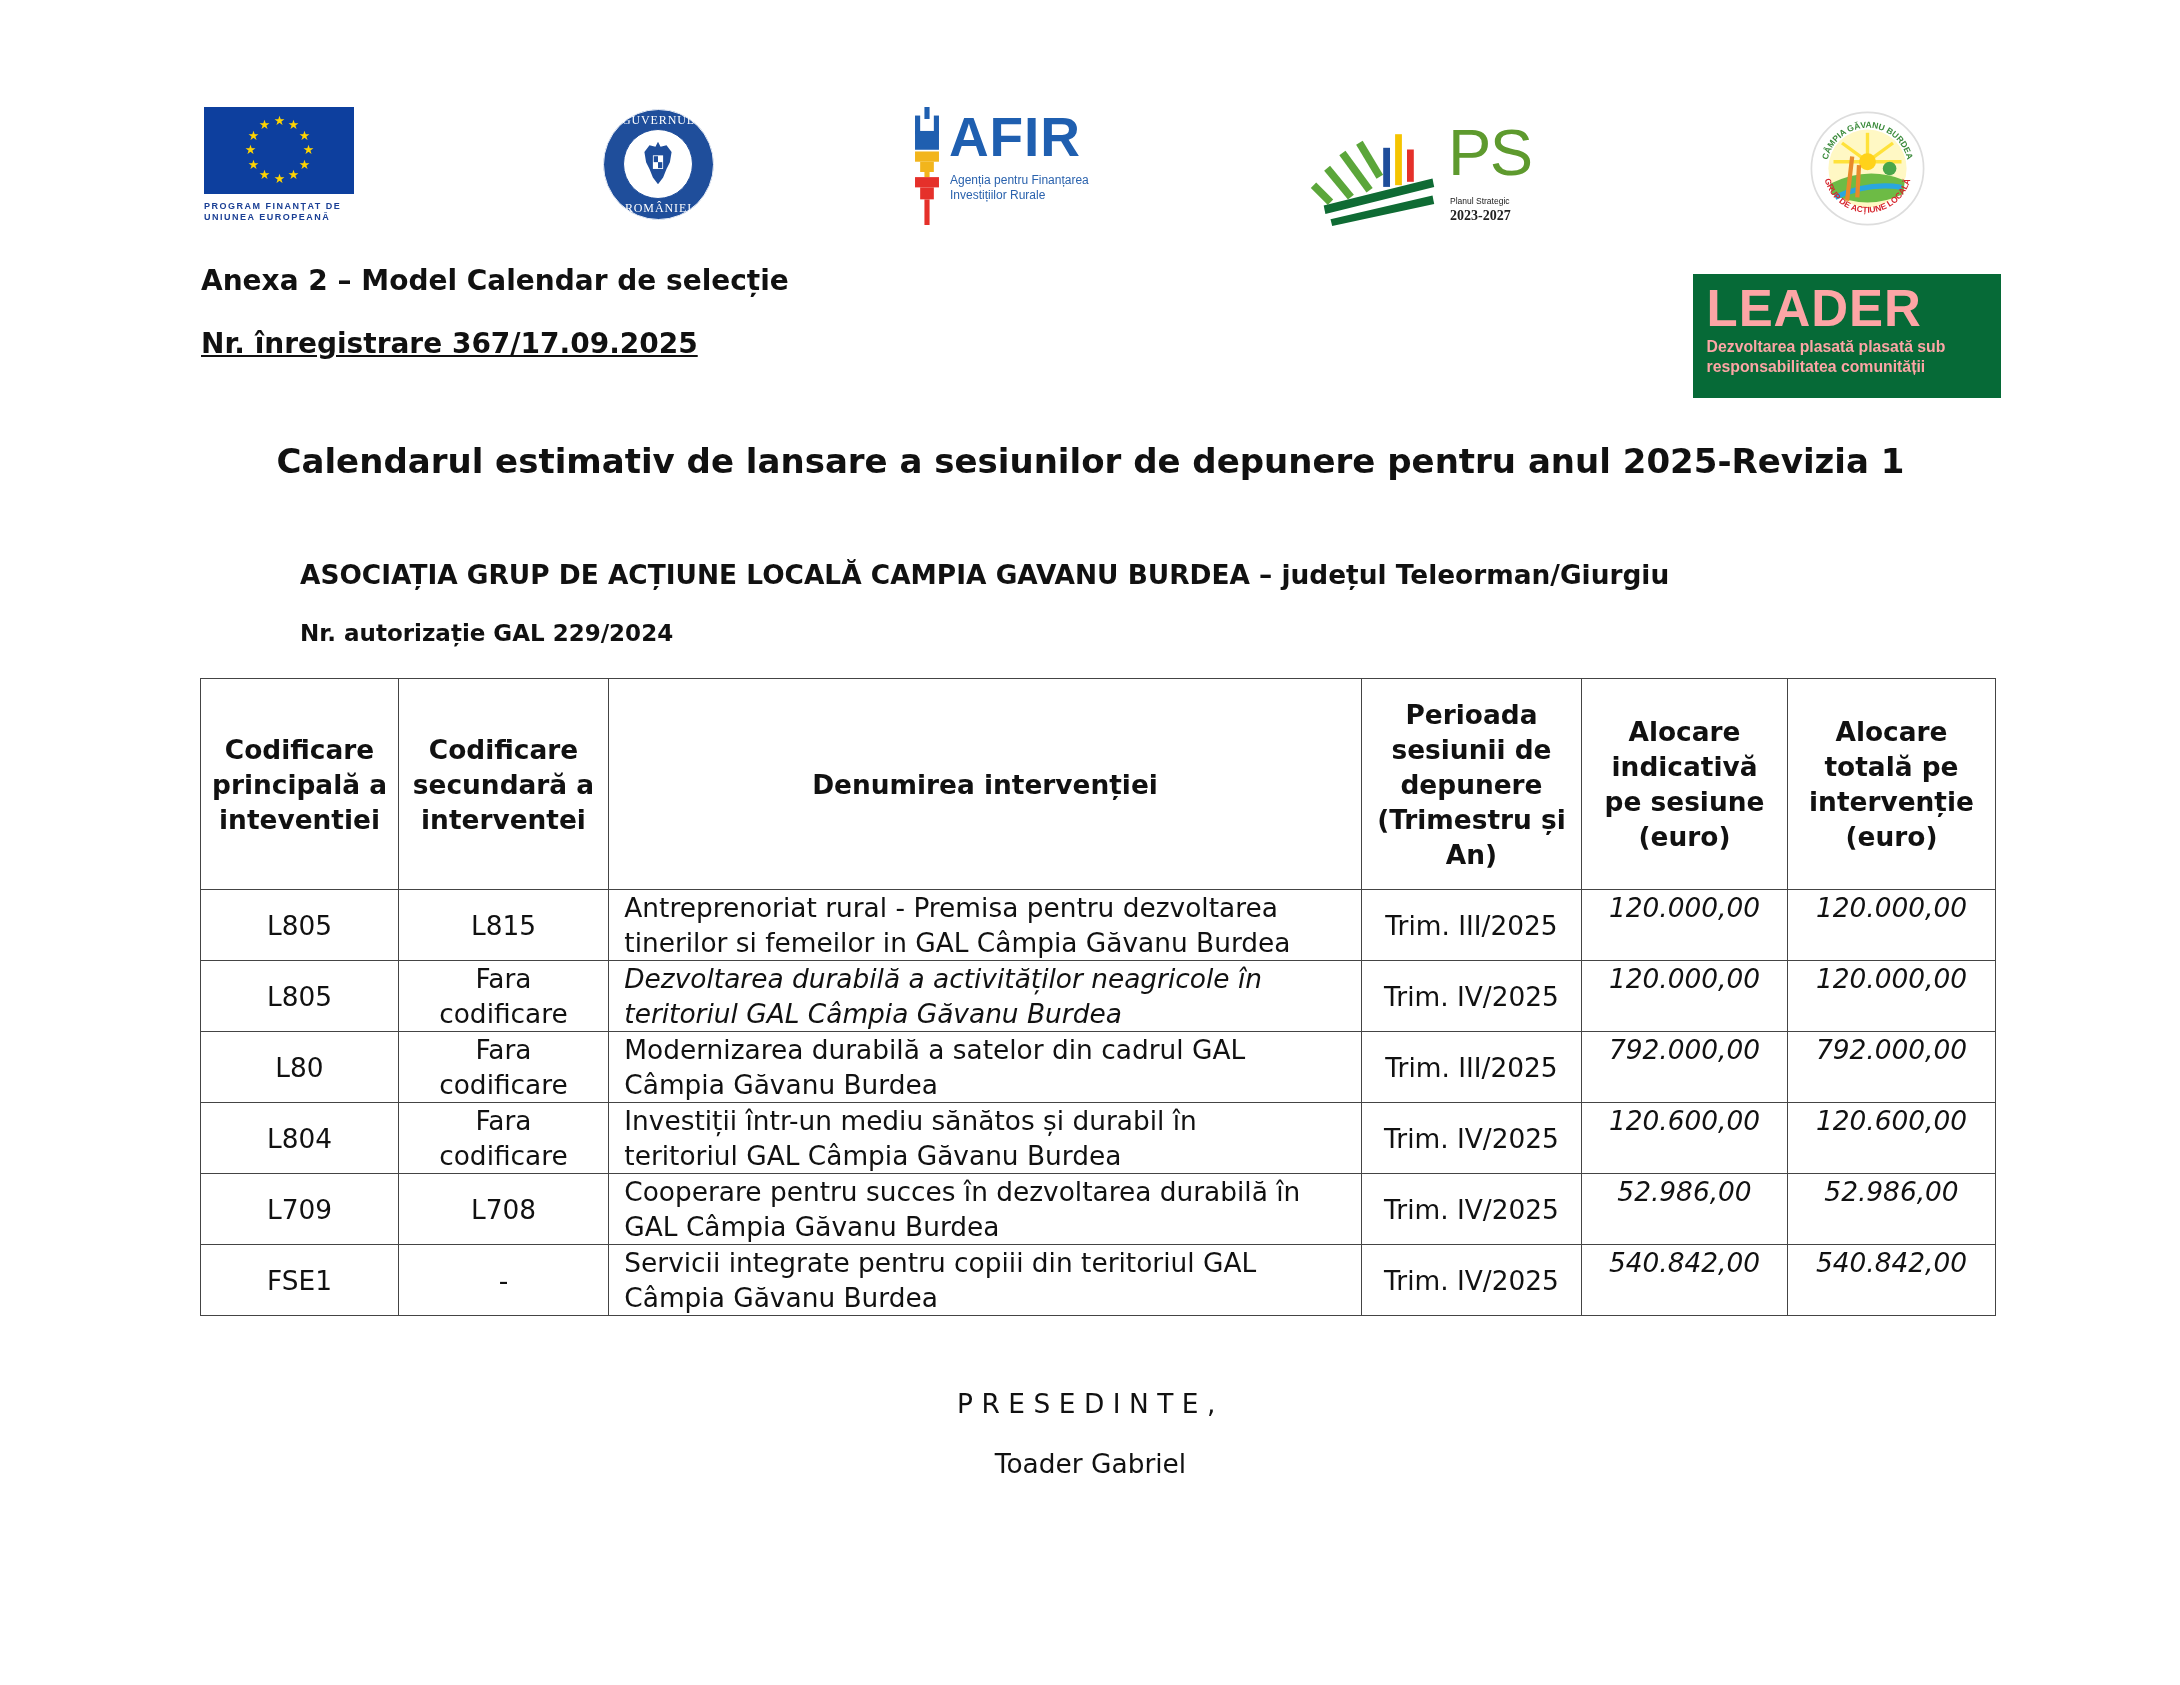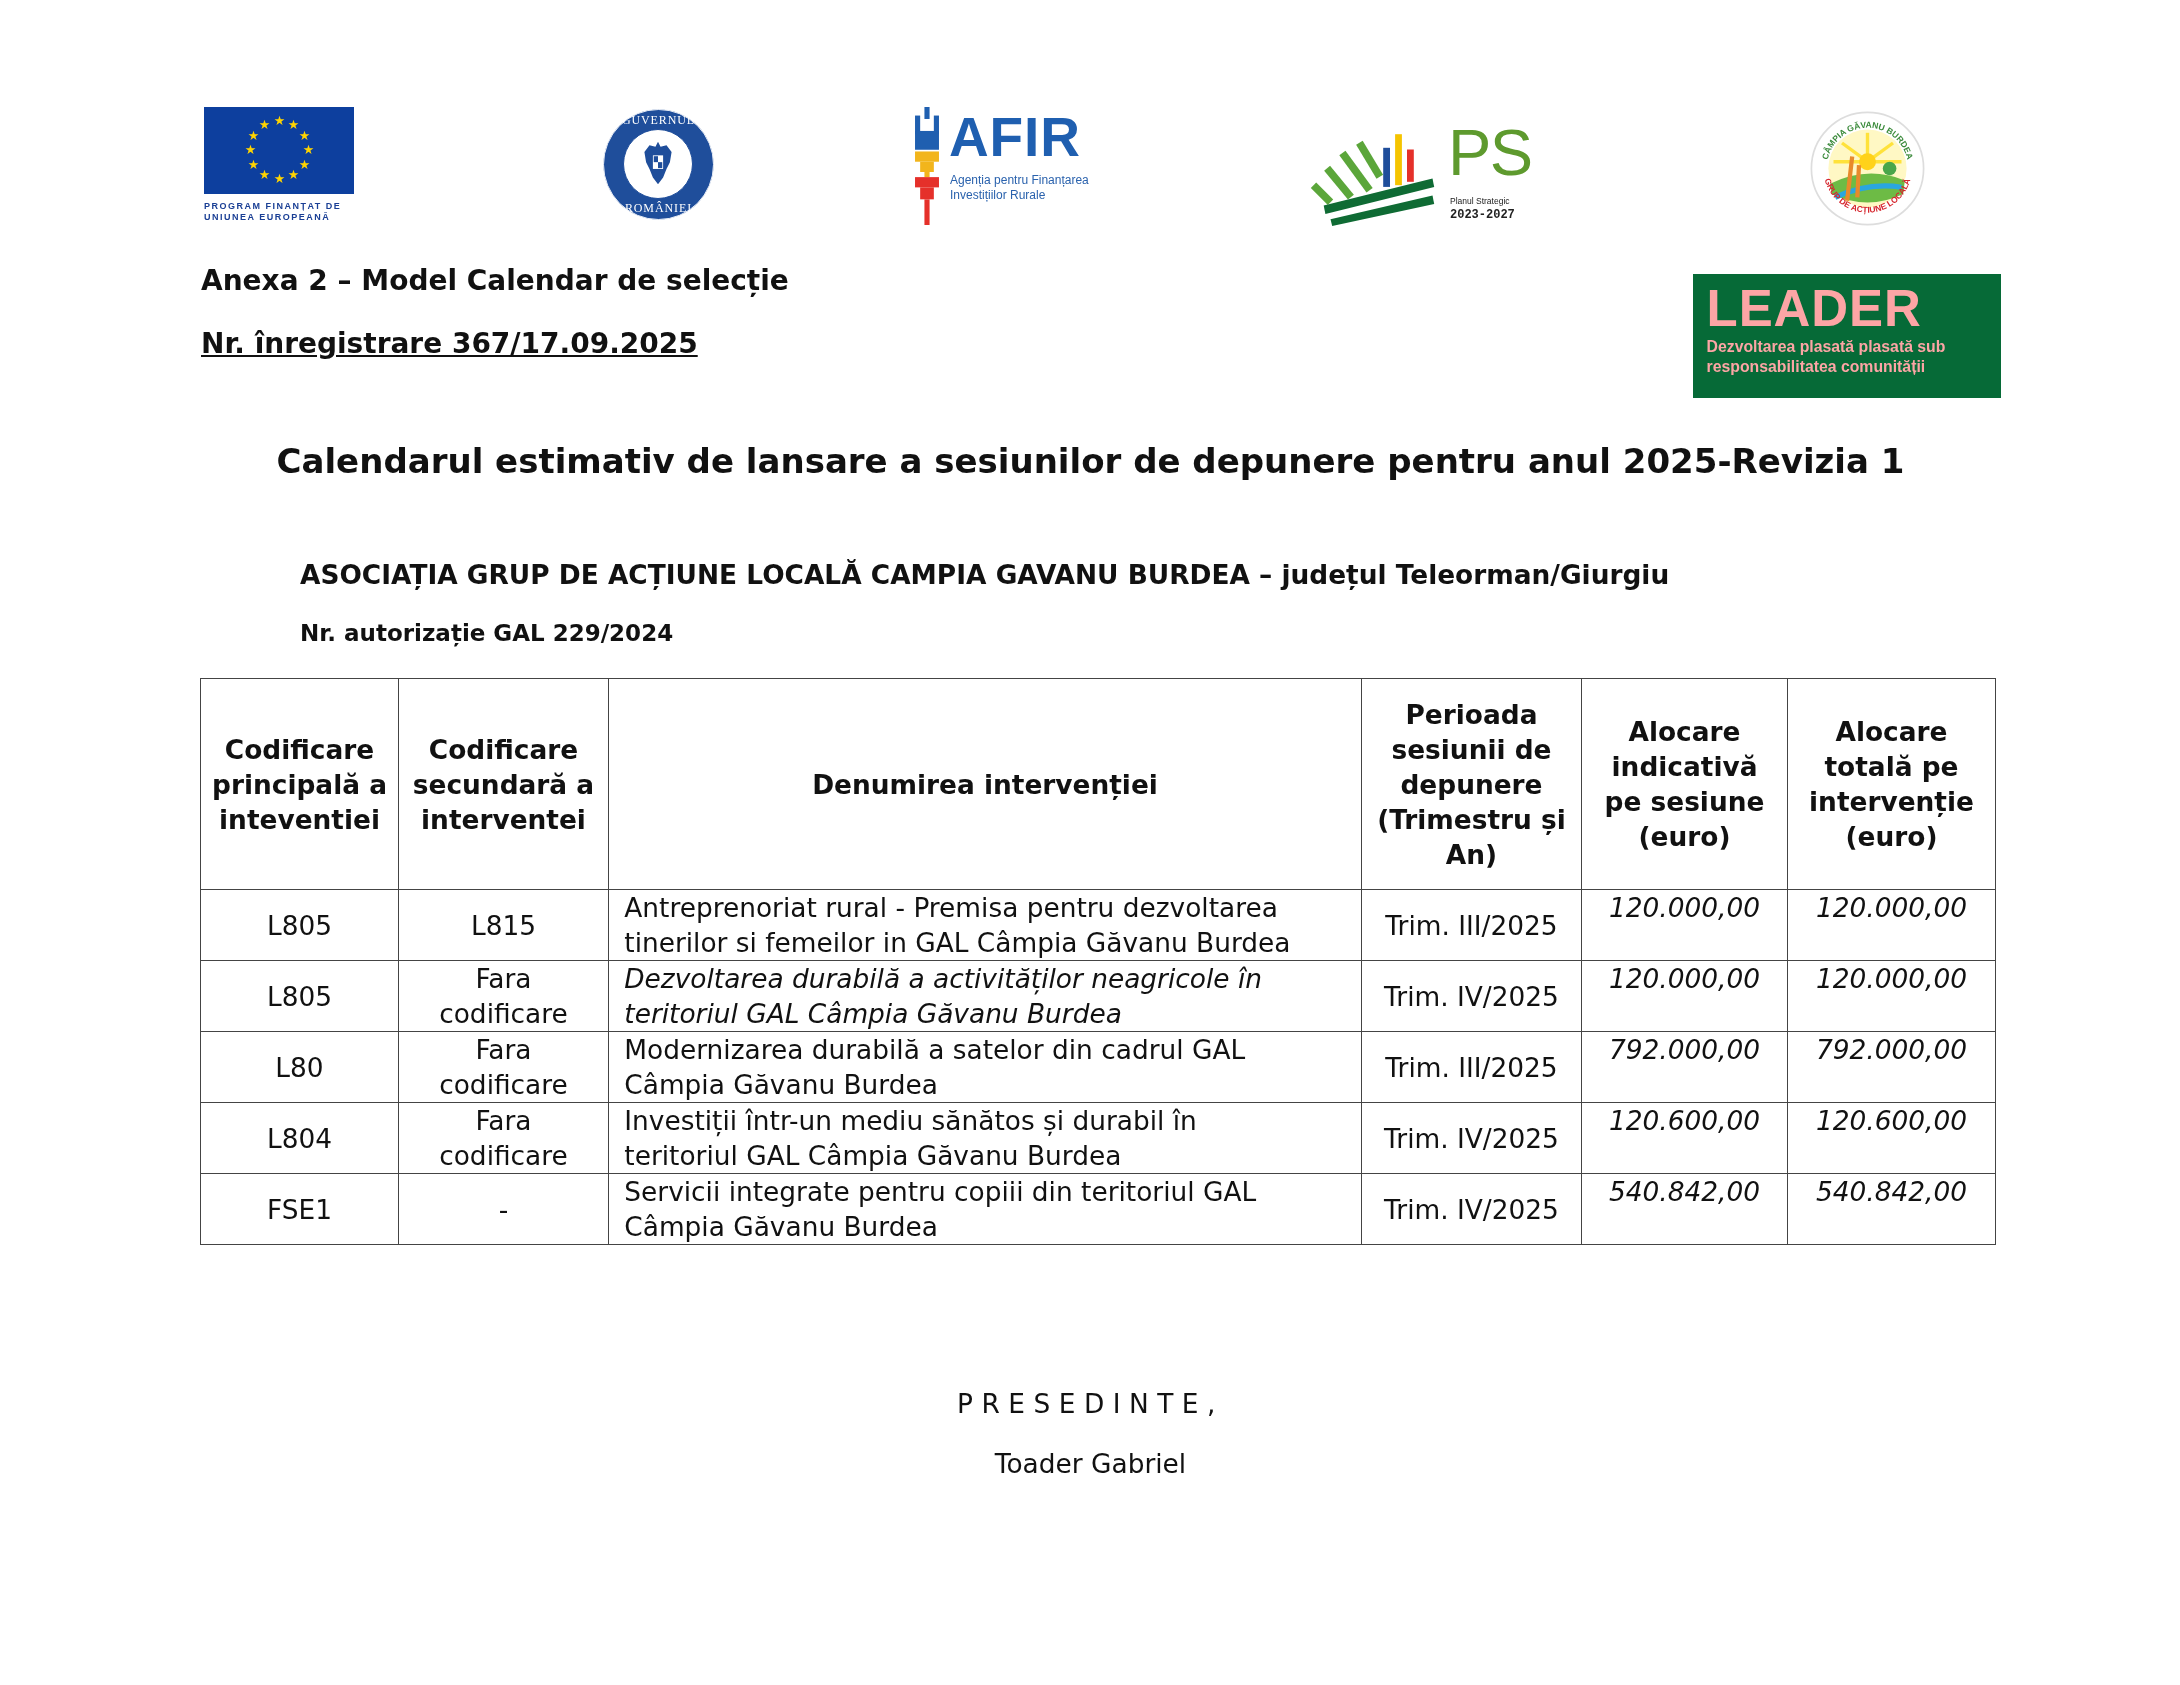--- a/index.html
+++ b/index.html
@@ -33,22 +33,22 @@
       font-weight: bold; font-size: 55px; line-height: 55px; color: #1f5fb0; letter-spacing: 0.9px; }
     .afir-sub { position: absolute; left: 44px; top: 66px; font-family: "Liberation Sans", sans-serif;
       font-size: 12px; line-height: 15.3px; color: #2a62ad; white-space: nowrap; }
 
     .ps-logo { left: 1305px; top: 119px; width: 221px; height: 111px; }
     .ps-mark { position: absolute; left: 0; top: 5.1px; width: 136px; height: 102px; }
     .ps-word { position: absolute; left: 143px; top: 0; font-family: "Liberation Sans", sans-serif;
       font-size: 65px; line-height: 68px; color: #5e9a2e; letter-spacing: -1.7px; }
     .ps-sub1 { position: absolute; left: 145px; top: 77px; font-family: "Liberation Sans", sans-serif;
       font-size: 8.5px; color: #222; white-space: nowrap; }
-    .ps-sub2 { position: absolute; left: 145px; top: 89px; font-family: Liberation Mono, monospace;
-      font-size: 12px; font-weight: bold; color: #222; }
+    .ps-sub2 { position: absolute; left: 145px; top: 89px; font-family: Liberation Serif, serif;
+      font-size: 14px; font-weight: bold; color: #222; }
 
     .gal-logo { left: 1808px; top: 109px; width: 119px; height: 119px; }
 
     
     .anexa { left: 201px; top: 264px; font-weight: bold; font-size: 28px; white-space: nowrap; }
     .nr-inreg { left: 201px; top: 327px; font-weight: bold; font-size: 28px; text-decoration: underline; white-space: nowrap; }
 
     .leader { left: 1693px; top: 274px; width: 308px; height: 124px; background: #066a37; color: #fca5a5;
       font-family: "Liberation Sans", sans-serif; box-sizing: border-box; padding: 8.5px 0 0 13.6px; }
     .leader-title { font-size: 51px; line-height: 51px; font-weight: bold; letter-spacing: 0.9px; }
@@ -278,20 +278,33 @@
         </td>
         <td class="desc c3">
           <div>Investiții într-un mediu sănătos și durabil în</div>
           <div>teritoriul GAL Câmpia Găvanu Burdea</div>
         </td>
         <td class="center c4">Trim. IV/2025</td>
         <td class="num c5">120.600,00</td>
         <td class="num c6">120.600,00</td>
       </tr>
       <tr>
+        <td class="center c1">L709</td>
+        <td class="center c2">
+          <div>L708</div>
+        </td>
+        <td class="desc c3">
+          <div>Cooperare pentru succes în dezvoltarea durabilă în</div>
+          <div>GAL Câmpia Găvanu Burdea</div>
+        </td>
+        <td class="center c4">Trim. IV/2025</td>
+        <td class="num c5">52.986,00</td>
+        <td class="num c6">52.986,00</td>
+      </tr>
+      <tr>
         <td class="center c1">FSE1</td>
         <td class="center c2">
           <div>-</div>
         </td>
         <td class="desc c3">
           <div>Servicii integrate pentru copiii din teritoriul GAL</div>
           <div>Câmpia Găvanu Burdea</div>
         </td>
         <td class="center c4">Trim. IV/2025</td>
         <td class="num c5">540.842,00</td>

